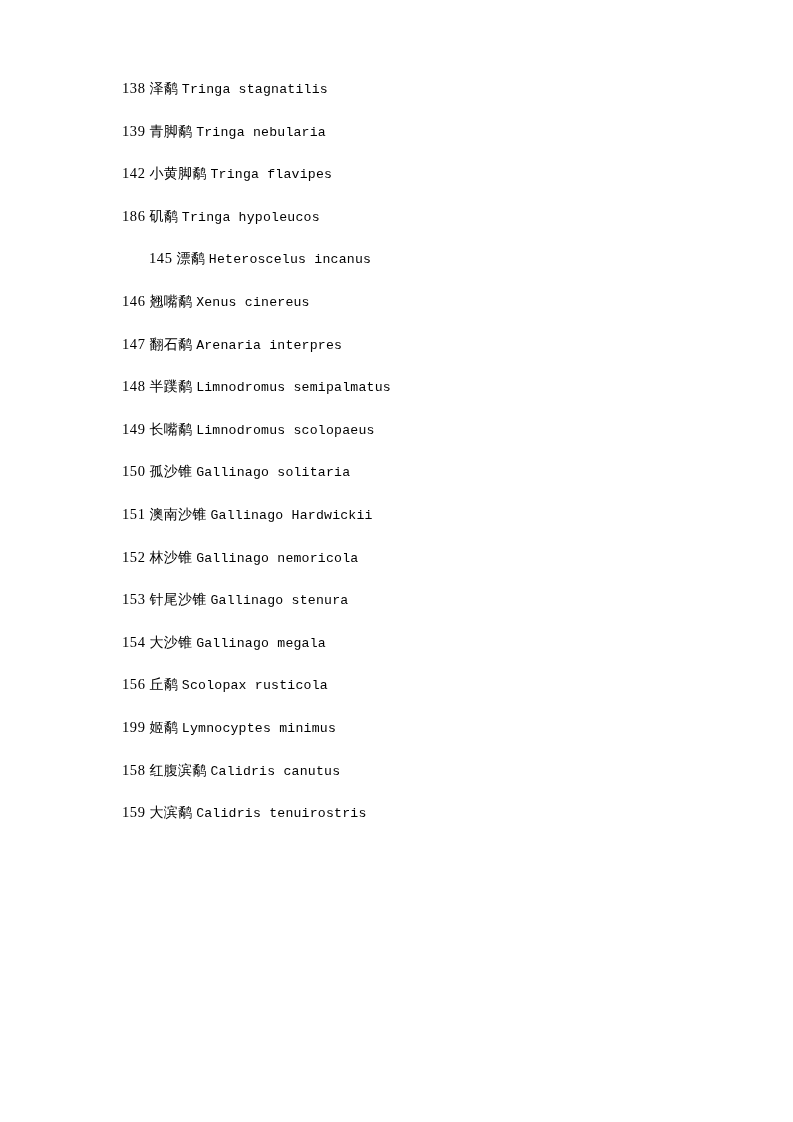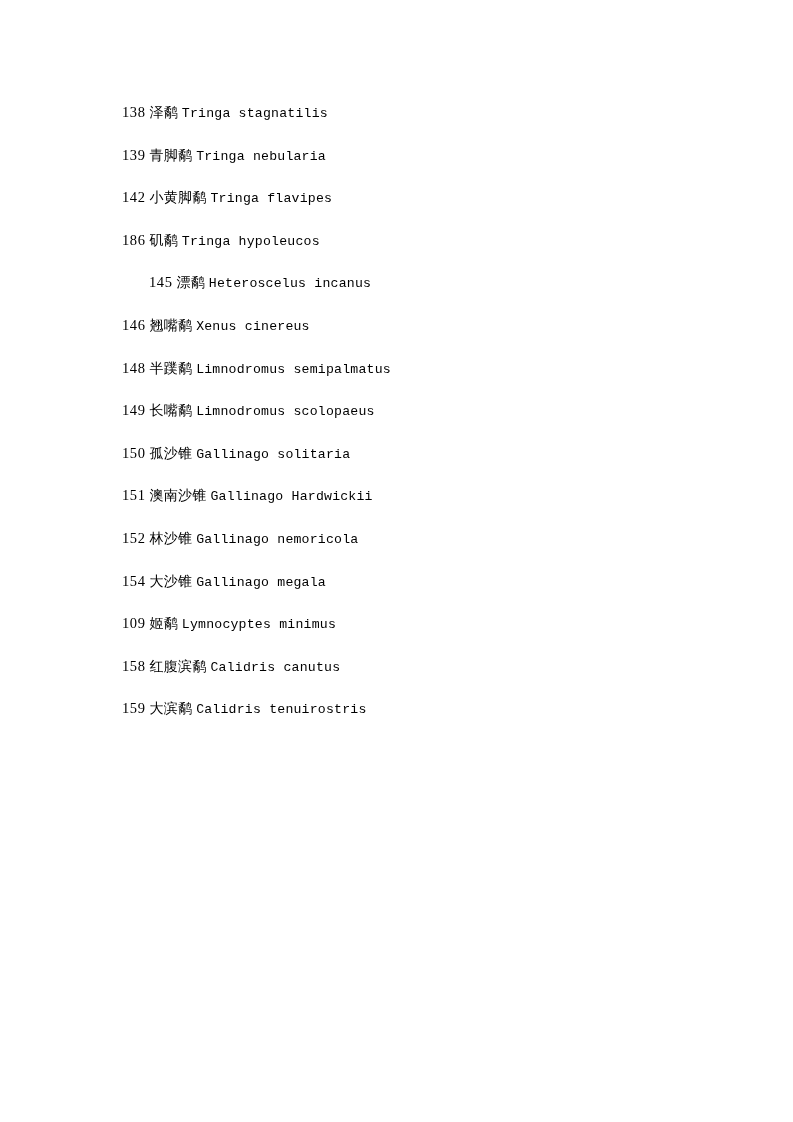--- a/index.html
+++ b/index.html
@@ -12,21 +12,21 @@
     height: 1122px;
     font-family: "Liberation Serif", serif;
     color: #000000;
     overflow: hidden;
   }
   .page {
     position: relative;
     width: 793px;
     height: 1122px;
     box-sizing: border-box;
-    padding: 92px 100px 0 122px;
+    padding: 68px 100px 0 122px;
   }
   .entry-list {
     list-style: none;
     margin: 0;
     padding: 0;
   }
   .entry {
     font-size: 14.5px;
     line-height: 41.6px;
     white-space: nowrap;
@@ -54,23 +54,26 @@
 <body>
 
 <div class="page">
   <ul class="entry-list" id="entry-list">
       <li class="entry"><span class="num">138</span> <span class="cn">泽鹬</span> <span class="sci">Tringa stagnatilis</span></li>
       <li class="entry"><span class="num">139</span> <span class="cn">青脚鹬</span> <span class="sci">Tringa nebularia</span></li>
       <li class="entry"><span class="num">142</span> <span class="cn">小黄脚鹬</span> <span class="sci">Tringa flavipes</span></li>
       <li class="entry"><span class="num">186</span> <span class="cn">矶鹬</span> <span class="sci">Tringa hypoleucos</span></li>
       <li class="entry indented"><span class="num">145</span> <span class="cn">漂鹬</span> <span class="sci">Heteroscelus incanus</span></li>
       <li class="entry"><span class="num">146</span> <span class="cn">翘嘴鹬</span> <span class="sci">Xenus cinereus</span></li>
+      <li class="entry"><span class="num">147</span> <span class="cn">翻石鹬</span> <span class="sci">Arenaria interpres</span></li>
       <li class="entry"><span class="num">148</span> <span class="cn">半蹼鹬</span> <span class="sci">Limnodromus semipalmatus</span></li>
       <li class="entry"><span class="num">149</span> <span class="cn">长嘴鹬</span> <span class="sci">Limnodromus scolopaeus</span></li>
       <li class="entry"><span class="num">150</span> <span class="cn">孤沙锥</span> <span class="sci">Gallinago solitaria</span></li>
       <li class="entry"><span class="num">151</span> <span class="cn">澳南沙锥</span> <span class="sci">Gallinago Hardwickii</span></li>
       <li class="entry"><span class="num">152</span> <span class="cn">林沙锥</span> <span class="sci">Gallinago nemoricola</span></li>
+      <li class="entry"><span class="num">153</span> <span class="cn">针尾沙锥</span> <span class="sci">Gallinago stenura</span></li>
       <li class="entry"><span class="num">154</span> <span class="cn">大沙锥</span> <span class="sci">Gallinago megala</span></li>
-      <li class="entry"><span class="num">109</span> <span class="cn">姬鹬</span> <span class="sci">Lymnocyptes minimus</span></li>
+      <li class="entry"><span class="num">156</span> <span class="cn">丘鹬</span> <span class="sci">Scolopax rusticola</span></li>
+      <li class="entry"><span class="num">199</span> <span class="cn">姬鹬</span> <span class="sci">Lymnocyptes minimus</span></li>
       <li class="entry"><span class="num">158</span> <span class="cn">红腹滨鹬</span> <span class="sci">Calidris canutus</span></li>
       <li class="entry"><span class="num">159</span> <span class="cn">大滨鹬</span> <span class="sci">Calidris tenuirostris</span></li>
     </ul>
 </div>
 
 </body></html>

